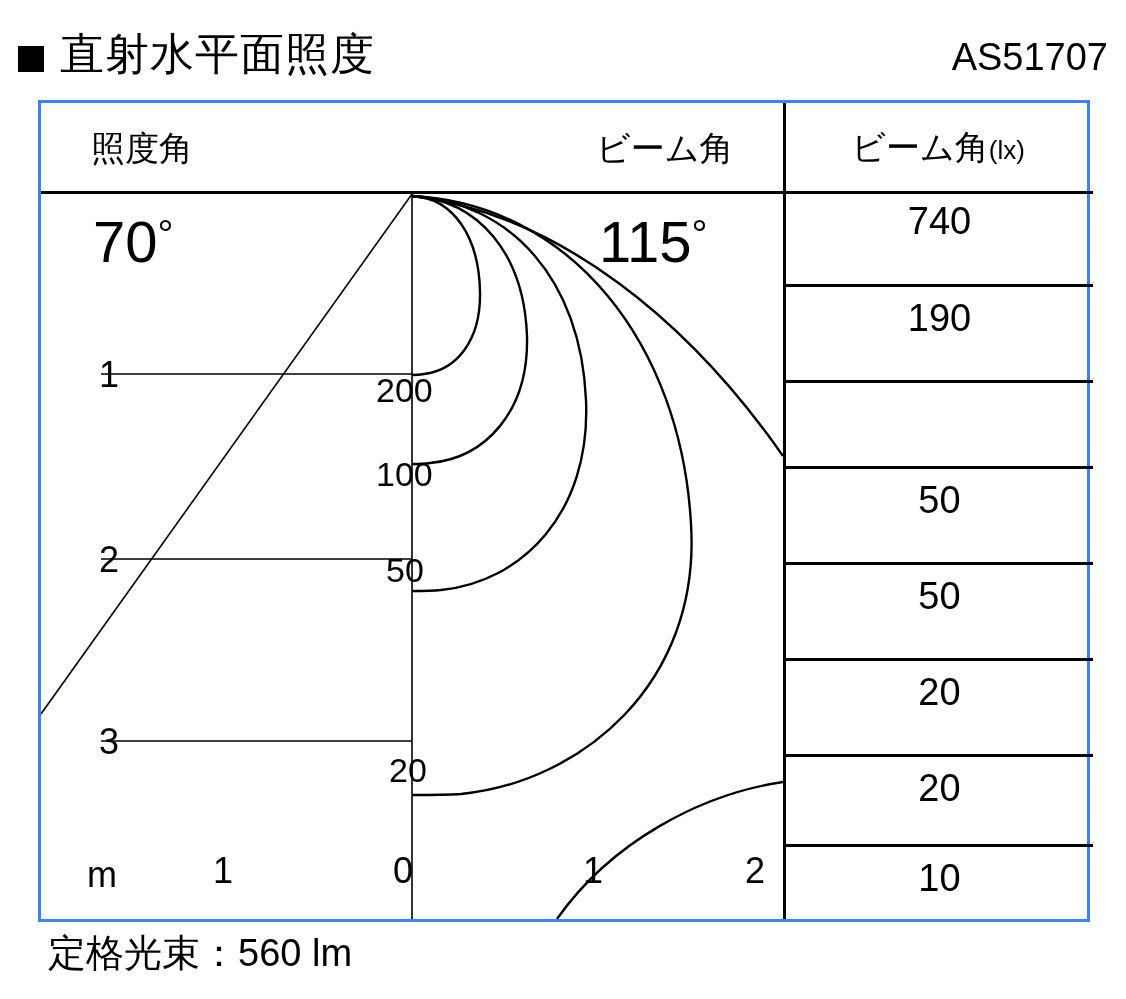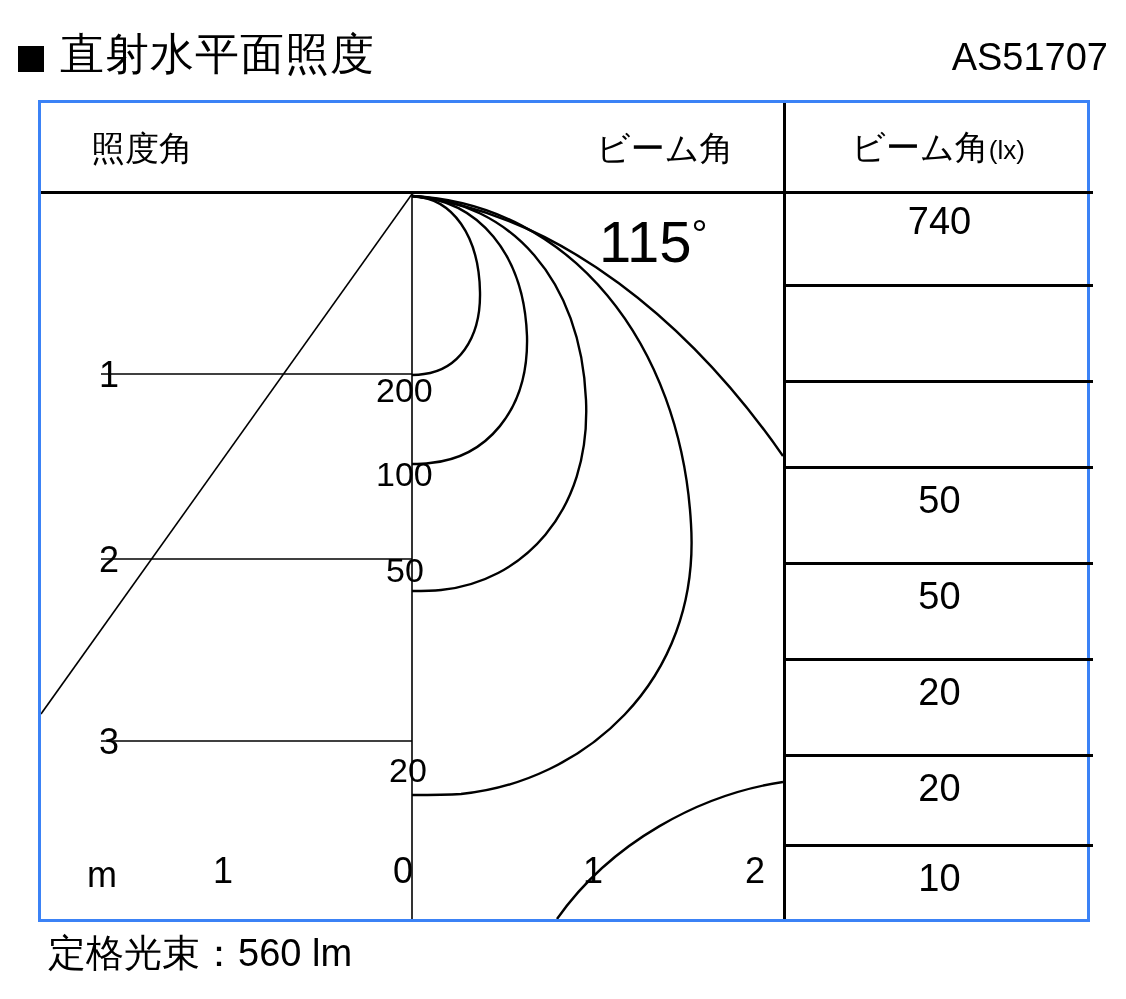--- a/index.html
+++ b/index.html
@@ -255,20 +255,21 @@
         <path d="M 371 2 C 470 8 540 86 545 206 C 550 320 480 388 400 396 C 390 397 380 397 371 397" fill="none" stroke="#000" stroke-width="2.4"></path>
 
         <path d="M 371 2 C 530 10 640 150 650 330 C 660 490 540 588 420 600 C 404 601 386 601 371 601" fill="none" stroke="#000" stroke-width="2.4"></path>
 
         <path d="M 371 2 C 520 20 650 130 742 262" fill="none" stroke="#000" stroke-width="2.4"></path>
 
         <path d="M 742 588 C 660 600 570 648 516 725" fill="none" stroke="#000" stroke-width="2.4"></path>
       </svg>
     </div>
 
+    <div class="angle-left">70<span class="deg">°</span></div>
     <div class="angle-right">115<span class="deg">°</span></div>
 
     <div class="ylab" style="left:58px; top:252px;">1</div>
     <div class="ylab" style="left:58px; top:437px;">2</div>
     <div class="ylab" style="left:58px; top:619px;">3</div>
 
     <div class="xlab" style="left:46px; top:752px;">m</div>
     <div class="xlab" style="left:172px; top:748px;">1</div>
     <div class="xlab" style="left:352px; top:748px;">0</div>
     <div class="xlab" style="left:542px; top:748px;">1</div>
@@ -278,20 +279,23 @@
     <div class="clab" style="left:335px; top:352px;">100</div>
     <div class="clab" style="left:345px; top:448px;">50</div>
     <div class="clab" style="left:348px; top:648px;">20</div>
 
     <div class="table">
       <div class="trow" style="top:6px;">
           <span class="cell">740</span>
         </div>
       <div class="trow-sep" style="top:90px;"></div>
 
+      <div class="trow" style="top:103px;">
+          <span class="cell">190</span>
+        </div>
       <div class="trow-sep" style="top:186px;"></div>
 
       <div class="trow-sep" style="top:272px;"></div>
 
       <div class="trow" style="top:285px;">
           <span class="cell">50</span>
         </div>
       <div class="trow-sep" style="top:368px;"></div>
 
       <div class="trow" style="top:381px;">

